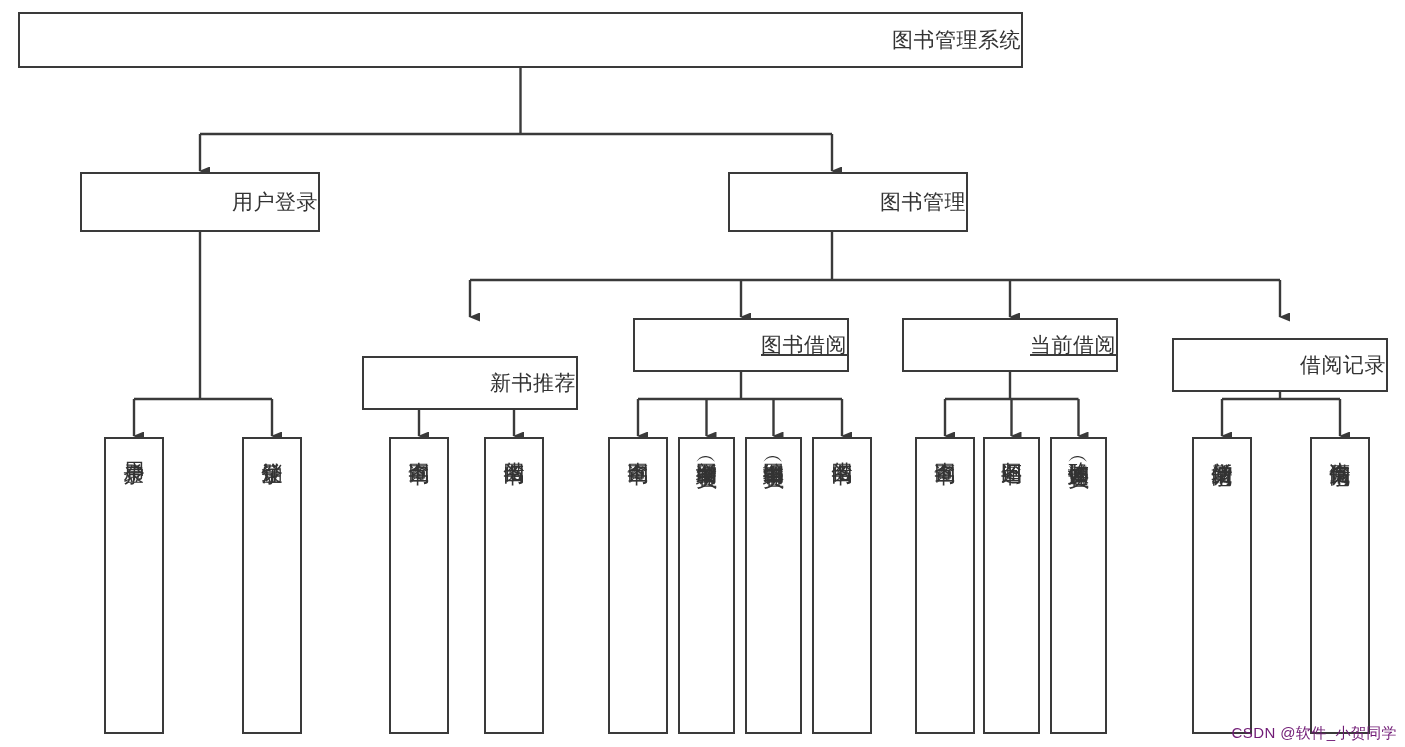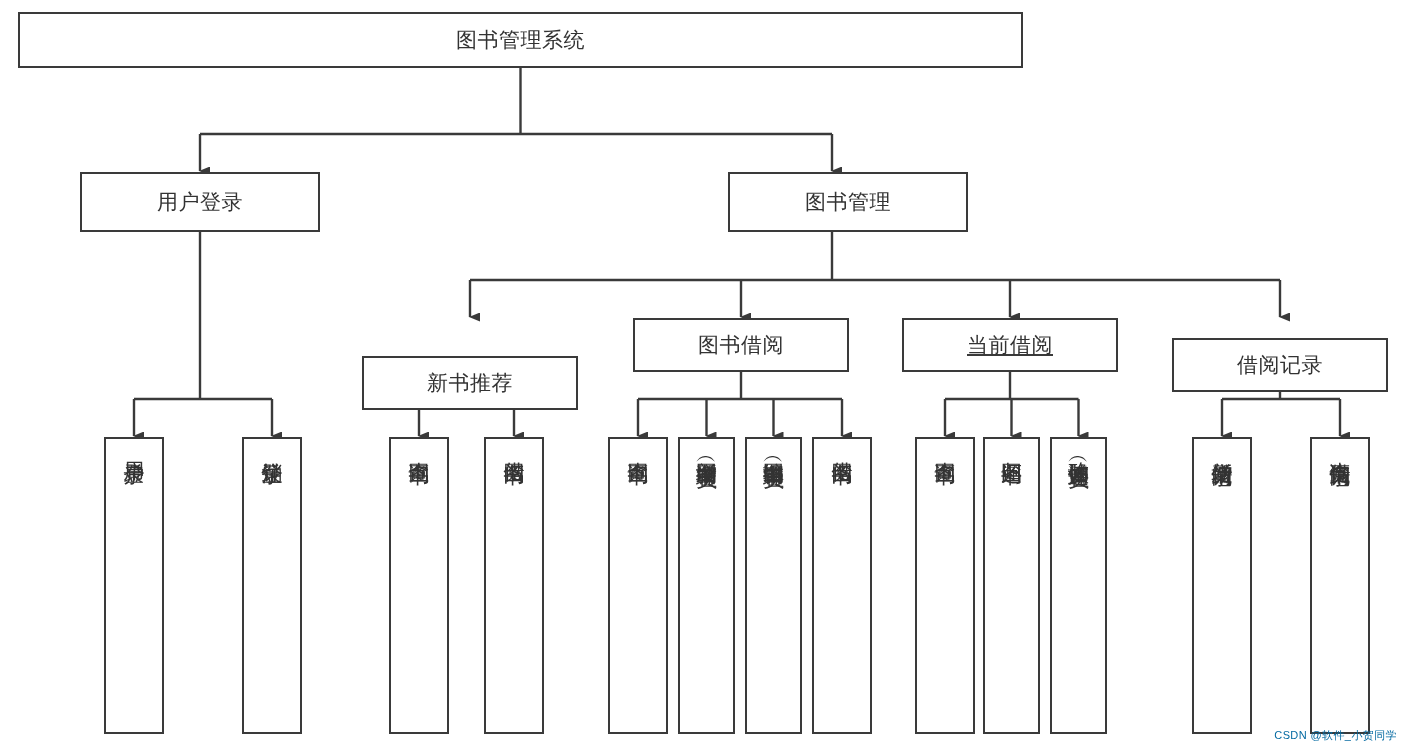--- a/index.html
+++ b/index.html
@@ -25,21 +25,21 @@
     height: 747px;
     pointer-events: none;
   }
   .node {
     position: absolute;
     box-sizing: border-box;
     border: 2px solid #3a3a3a;
     background: #ffffff;
     display: flex;
     align-items: center;
-    justify-content: center;
+    justify-content: flex-end;
     color: #3a3a3a;
   }
   .node-label {
     font-size: 21px;
     line-height: 1.18;
     letter-spacing: 0.5px;
     white-space: nowrap;
     color: #333333;
   }
   .node.horizontal .node-label {
@@ -55,22 +55,22 @@
     text-orientation: upright;
     font-size: 21px;
     line-height: 1.34;
     letter-spacing: 1px;
     white-space: nowrap;
   }
   #watermark {
     position: absolute;
     right: 8px;
     bottom: 4px;
-    font-size: 11px;
-    color: #0369a1;
+    font-size: 15px;
+    color: #701a75;
     white-space: nowrap;
     letter-spacing: 0.4px;
   }
 </style>
 </head>
 <body>
 
 <div id="diagram-root">
 
   <svg id="edges-layer" viewBox="0 0 1405 747" width="1405" height="747" xmlns="http://www.w3.org/2000/svg">
@@ -122,21 +122,21 @@
       </div>
       <div class="node horizontal" style="left: 80px; top: 172px; width: 240px; height: 60px;">
         <span class="node-label">用户登录</span>
       </div>
       <div class="node horizontal" style="left: 712px; top: 172px; width: 240px; height: 60px; margin-left: 16px;">
         <span class="node-label">图书管理</span>
       </div>
       <div class="node horizontal" style="left: 362px; top: 318px; width: 216px; height: 54px; margin-top: 38px;">
         <span class="node-label">新书推荐</span>
       </div>
-      <div class="node horizontal" style="left: 633px; top: 318px; width: 216px; height: 54px;">
+      <div class="node horizontal" style="left: 633px; top: 318px; width: 216px; height: 54px; text-decoration: underline;">
         <span class="node-label">图书借阅</span>
       </div>
       <div class="node horizontal" style="left: 902px; top: 318px; width: 216px; height: 54px; text-decoration: underline;">
         <span class="node-label">当前借阅</span>
       </div>
       <div class="node horizontal" style="left: 1172px; top: 318px; width: 216px; height: 54px; margin-top: 20px;">
         <span class="node-label">借阅记录</span>
       </div>
       <div class="node vertical" style="left: 104px; top: 437px; width: 60px; height: 297px;">
         <span class="node-label">用户登录</span>

